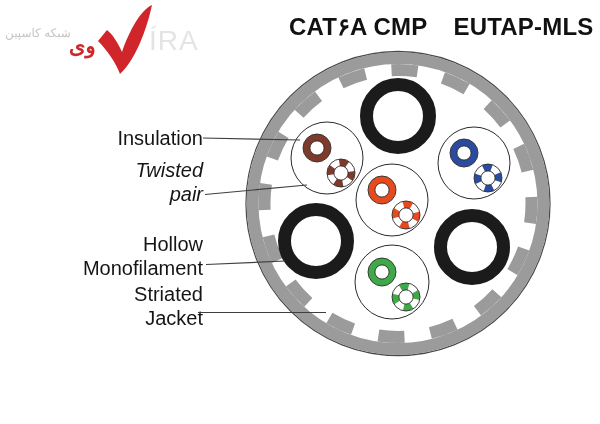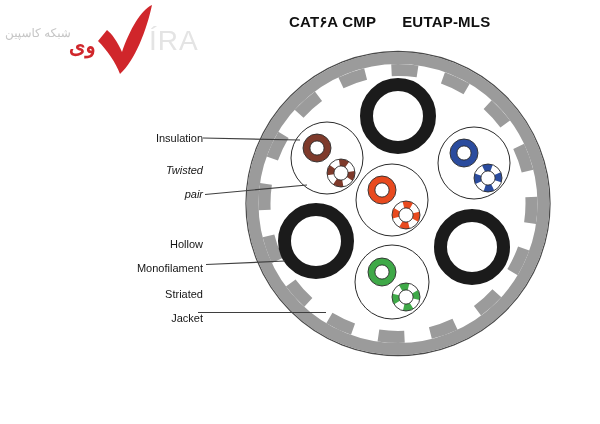--- a/index.html
+++ b/index.html
@@ -4,26 +4,26 @@
 <style>
   html,body{margin:0;padding:0;background:#fff;}
   .stage{
     position:relative;width:600px;height:424px;background:#fff;overflow:hidden;
     font-family:"Liberation Sans",sans-serif;
   }
   .diagram-svg{position:absolute;left:0;top:0;width:600px;height:424px;}
   
   .title-row{
     position:absolute;left:289px;top:13px;display:flex;gap:26px;
-    font-size:15px;font-weight:700;color:#111;letter-spacing:0.2px;white-space:nowrap;
+    font-size:24px;font-weight:700;color:#111;letter-spacing:0.2px;white-space:nowrap;
   }
   
   .callout{
     position:absolute;right:397px;text-align:right;
-    font-size:11px;line-height:24px;color:#151515;white-space:nowrap;
+    font-size:20px;line-height:24px;color:#151515;white-space:nowrap;
   }
   .callout.c1{top:126px;}
   .callout.c2{top:158px;font-style:italic;}
   .callout.c3{top:232px;}
   .callout.c4{top:282px;text-align:right;}
   
   .logo{position:absolute;left:0;top:0;width:220px;height:90px;}
   .logo-swoosh{position:absolute;left:0;top:0;width:220px;height:90px;}
   .logo-latin{
     position:absolute;left:149px;top:25px;font-size:28px;font-weight:400;

